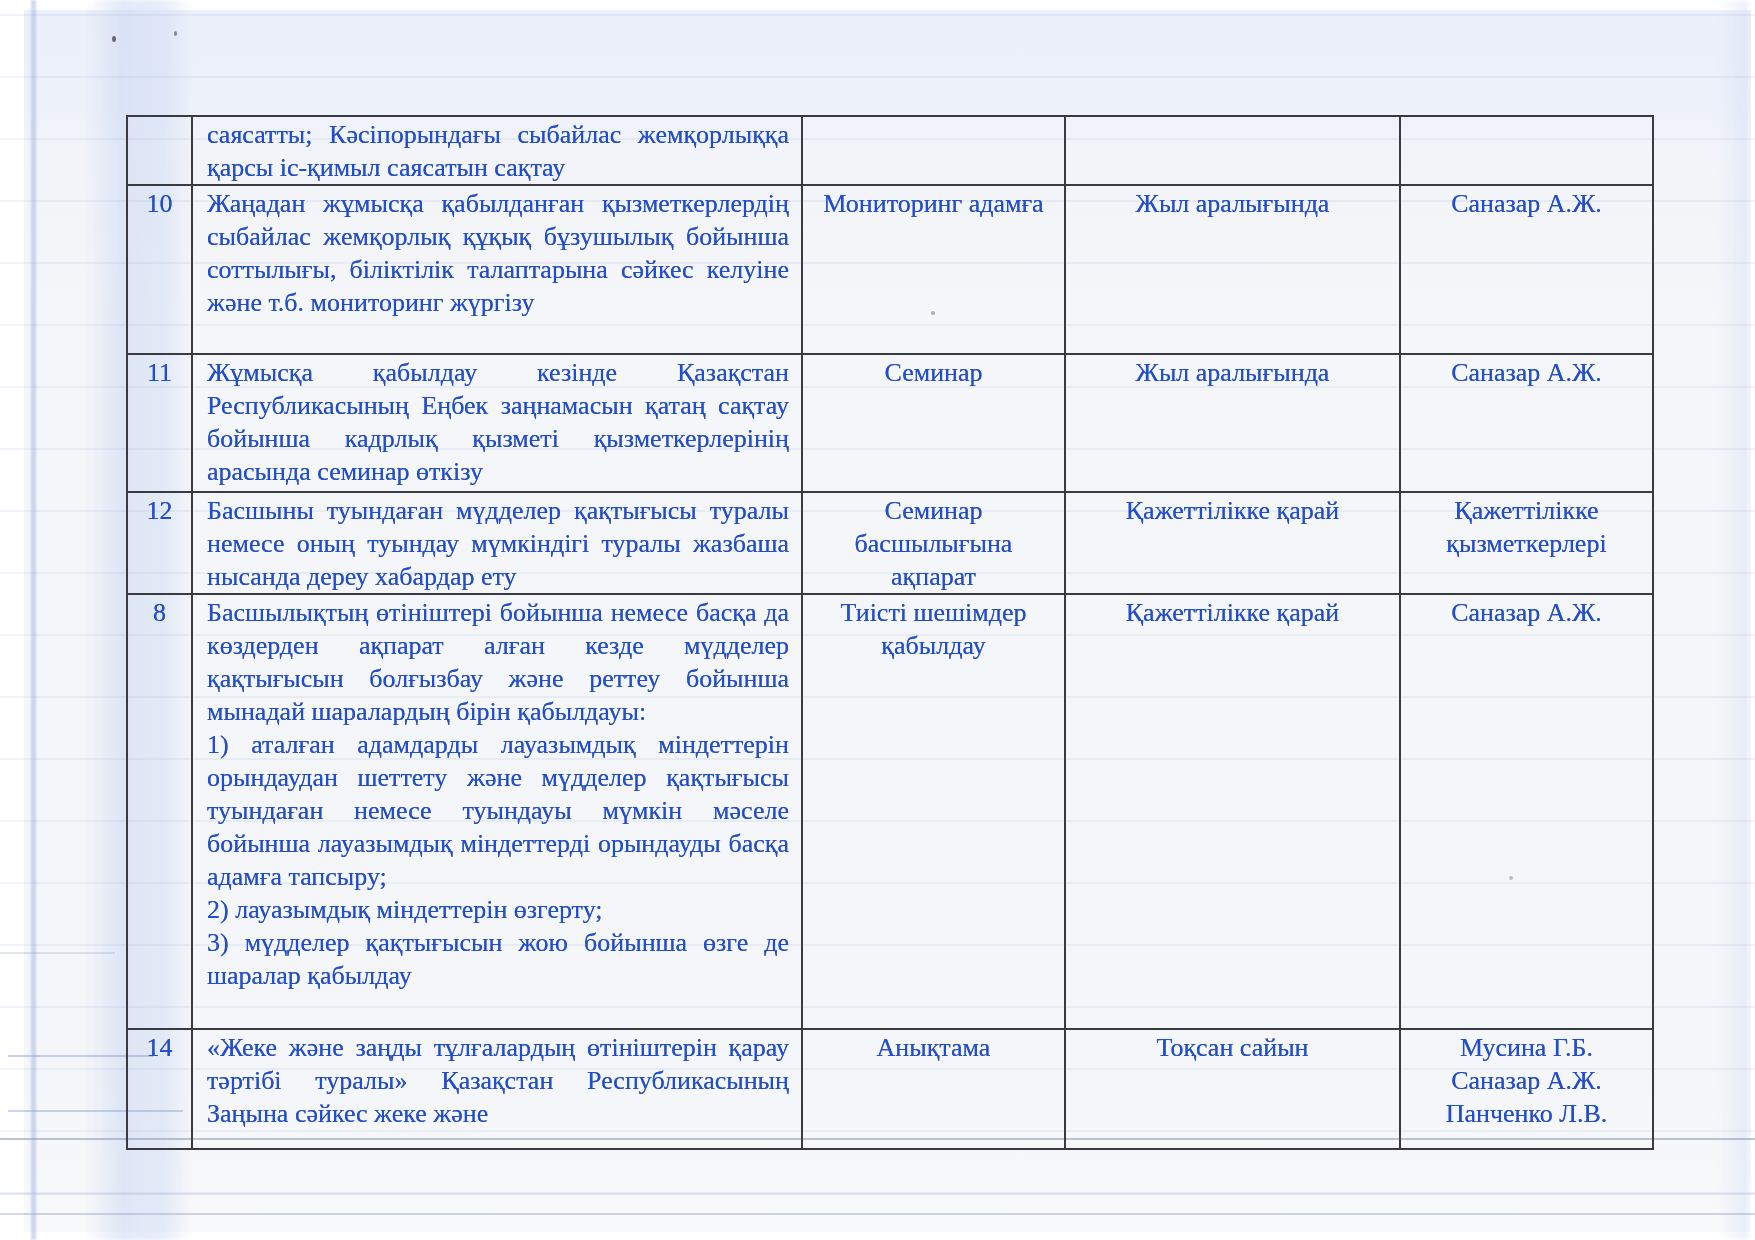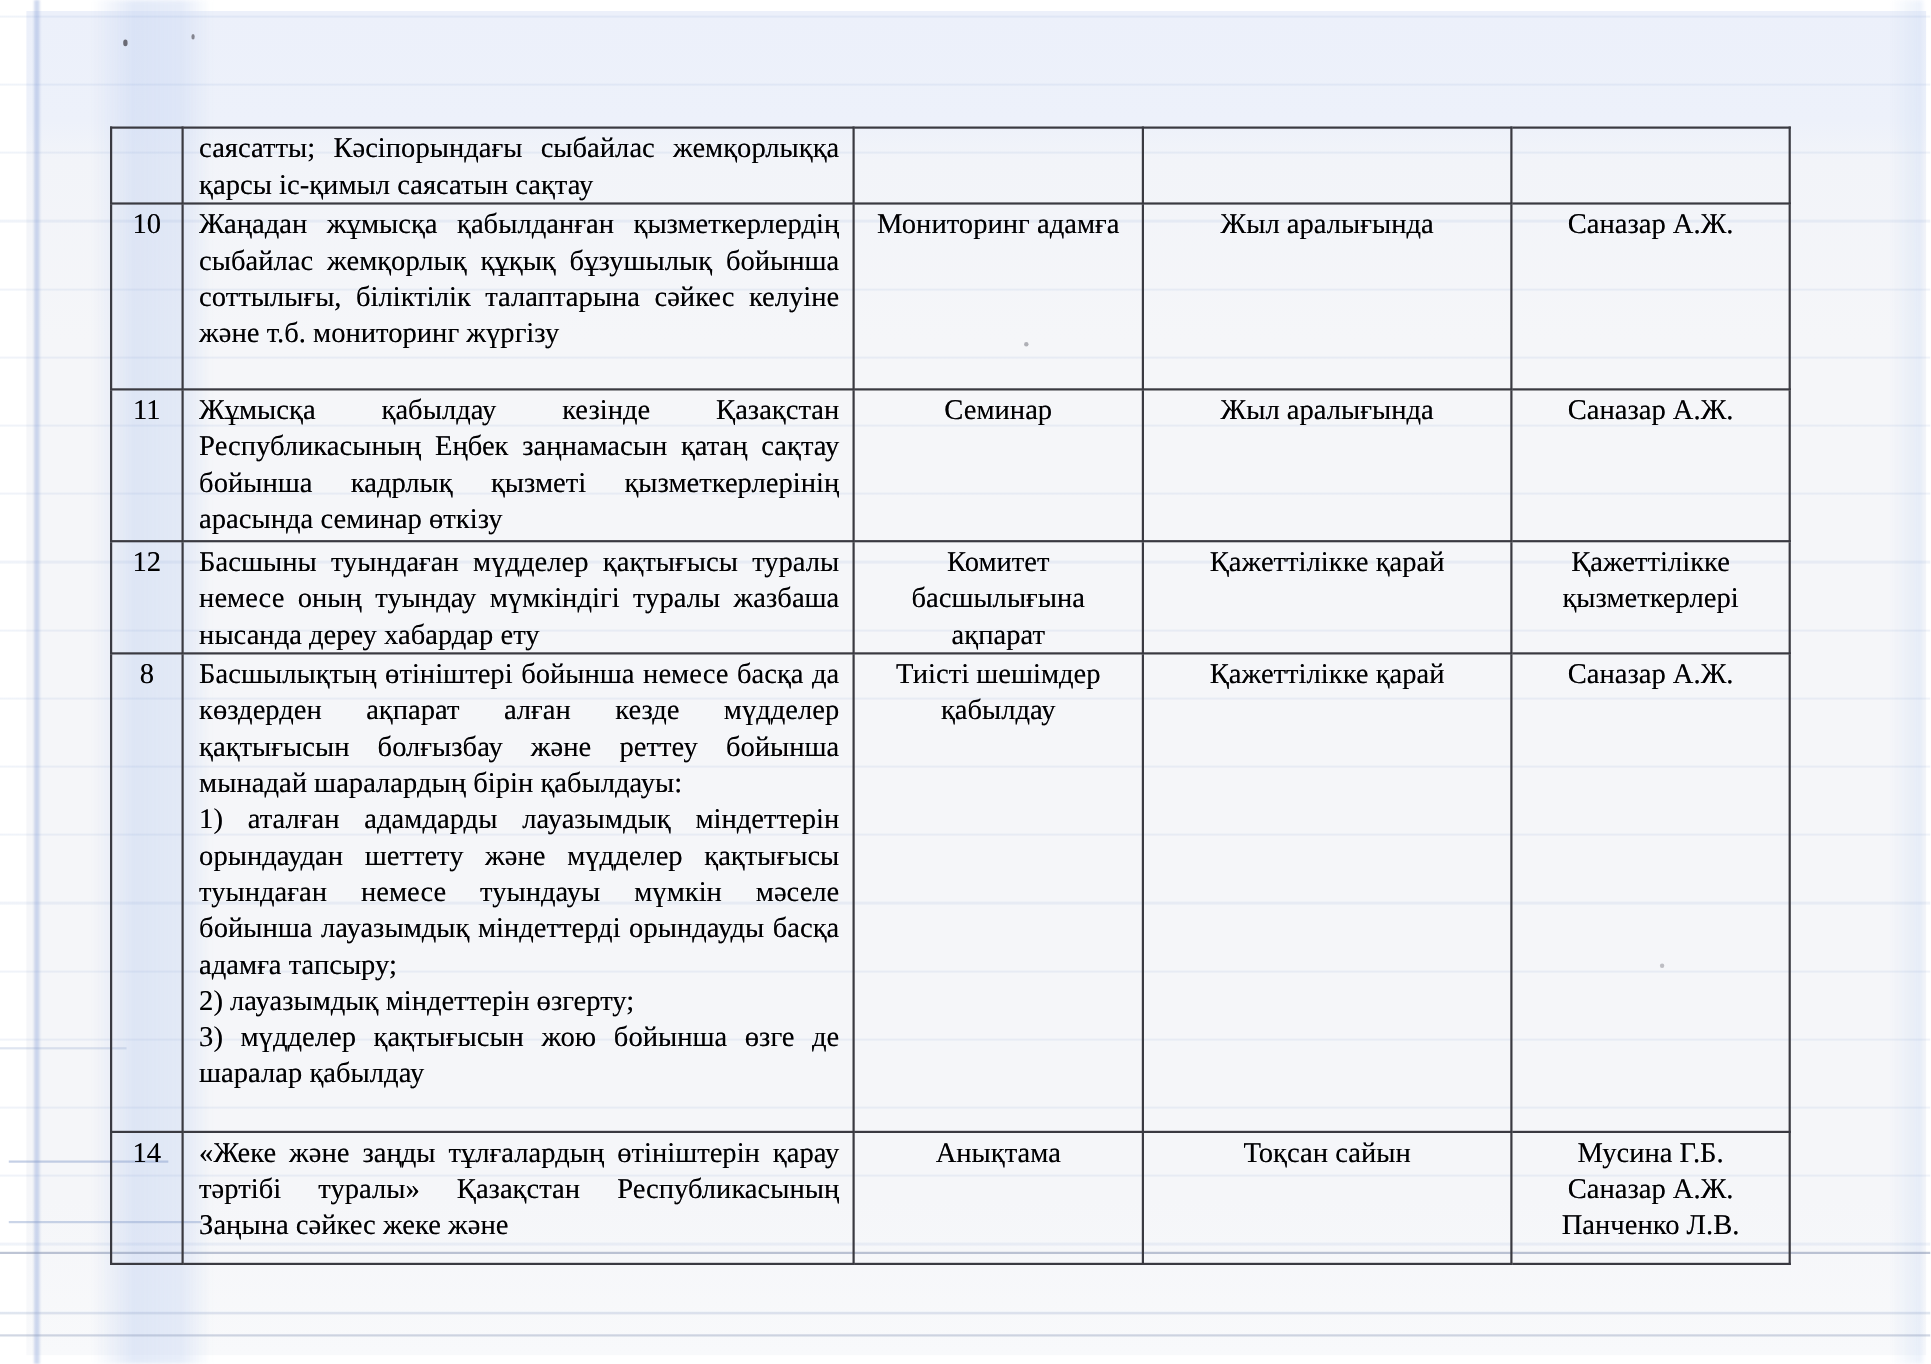--- a/index.html
+++ b/index.html
@@ -53,24 +53,24 @@
   .hline-1213 { left: 0;   top: 1213px; width: 1755px; background: rgba(140,155,185,0.40); }
 
   .speck { position: absolute; background: #6a6a74; border-radius: 50%; }
   .speck-1 { left: 112px;  top: 36px;  width: 4px; height: 6px; }
   .speck-2 { left: 174px;  top: 31px;  width: 3px; height: 5px; opacity: .8; }
   .speck-3 { left: 931px;  top: 311px; width: 4px; height: 4px; opacity: .5; }
   .speck-4 { left: 1509px; top: 876px; width: 4px; height: 4px; opacity: .4; }
 
   
   table.plan {
-    position: absolute; left: 100px; top: 115px; width: 1526px;
+    position: absolute; left: 126px; top: 115px; width: 1526px;
     border-collapse: collapse; table-layout: fixed;
     background: transparent;
-    color: #000000; font-size: 26px; line-height: 33px;
+    color: #1d4ed8; font-size: 26px; line-height: 33px;
     text-shadow: 0 0 0.4px rgba(25,25,45,0.65);
   }
   col.c-num  { width: 65px;  }
   col.c-act  { width: 610px; }
   col.c-form { width: 263px; }
   col.c-per  { width: 335px; }
   col.c-resp { width: 253px; }
   td { border: 2px solid #3a3a41; vertical-align: top; padding: 0; }
   td.num  { text-align: center; padding-top: 1px; }
   td.act  { text-align: justify; padding: 1px 12px 0 14px; white-space: pre-line; }
@@ -129,21 +129,21 @@
     <tr class="r2">
       <td class="num">11</td>
       <td class="act">Жұмысқа қабылдау кезінде Қазақстан Республикасының Еңбек заңнамасын қатаң сақтау бойынша кадрлық қызметі қызметкерлерінің арасында семинар өткізу</td>
       <td class="form">Семинар</td>
       <td class="per">Жыл аралығында</td>
       <td class="resp">Саназар А.Ж.</td>
     </tr>
     <tr class="r3">
       <td class="num">12</td>
       <td class="act">Басшыны туындаған мүдделер қақтығысы туралы немесе оның туындау мүмкіндігі туралы жазбаша нысанда дереу хабардар ету</td>
-      <td class="form">Комитет басшылығына ақпарат</td>
+      <td class="form">Семинар басшылығына ақпарат</td>
       <td class="per">Қажеттілікке қарай</td>
       <td class="resp">Қажеттілікке қызметкерлері</td>
     </tr>
     <tr class="r4">
       <td class="num">8</td>
       <td class="act">Басшылықтың өтініштері бойынша немесе басқа да көздерден ақпарат алған кезде мүдделер қақтығысын болғызбау және реттеу бойынша мынадай шаралардың бірін қабылдауы:
 1) аталған адамдарды лауазымдық міндеттерін орындаудан шеттету және мүдделер қақтығысы туындаған немесе туындауы мүмкін мәселе бойынша лауазымдық міндеттерді орындауды басқа адамға тапсыру;
 2) лауазымдық міндеттерін өзгерту;
 3) мүдделер қақтығысын жою бойынша өзге де шаралар қабылдау</td>
       <td class="form">Тиісті шешімдер қабылдау</td>

